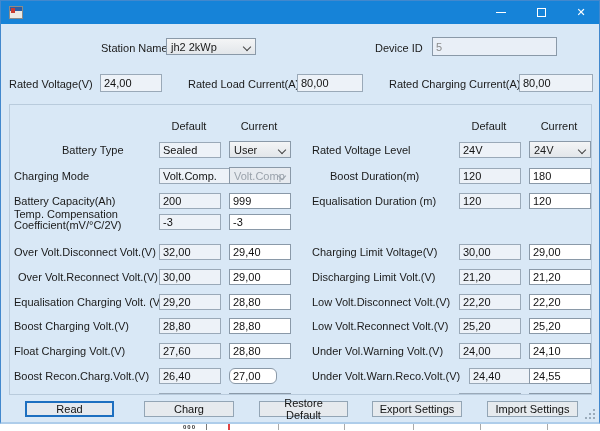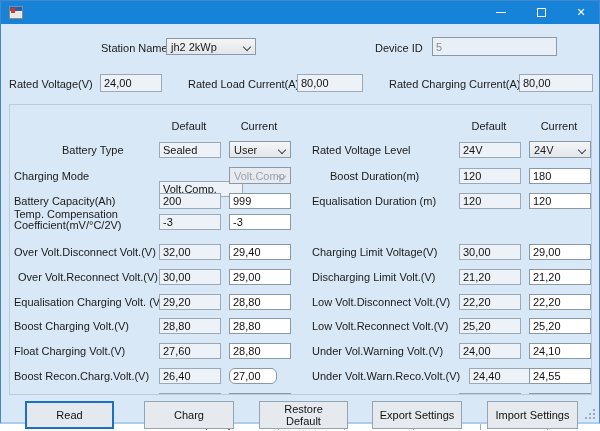--- a/index.html
+++ b/index.html
@@ -35,21 +35,21 @@
   .combo .chev{position:absolute;right:5px;top:5px;width:5px;height:5px;border-right:1px solid #444;
                border-bottom:1px solid #444;transform:rotate(45deg);}
   .combo.dis{background:#e7ebf0;color:#9aa2ab;}
   .combo.dis .chev{border-color:#9aa2ab;}
   .hdr{position:absolute;width:78px;text-align:center;color:#1a1a1a;}
 
   .groupbox{position:absolute;left:8px;top:103px;width:583px;height:291px;box-sizing:border-box;
             border:1px solid #b9cbdc;overflow:hidden;}
   .lbl.two-line{white-space:normal;line-height:11px;width:142px;}
 
-  .btn{position:absolute;top:400px;height:28px;box-sizing:border-box;background:#e6eaee;
+  .btn{position:absolute;top:400px;height:16px;box-sizing:border-box;background:#e6eaee;
        border:1px solid #93a5b5;font-family:"Liberation Sans",sans-serif;font-size:11px;color:#111;
        display:flex;align-items:center;justify-content:center;}
   .btn.focused{border:2px solid #1d6fc0;background:#e4e9ef;}
 
   .grip{position:absolute;right:4px;bottom:3px;width:2px;height:2px;background:#9aabbb;
         box-shadow:0 -4px #9aabbb,0 -8px #9aabbb,-4px 0 #9aabbb,-4px -4px #9aabbb,-8px 0 #9aabbb;}
 
   
   .behind-strip{position:absolute;left:0;top:423px;width:600px;height:8px;background:#fff;}
   .strip-text{position:absolute;left:183px;top:1px;font-size:6px;font-weight:bold;color:#333;letter-spacing:1px;}
@@ -108,21 +108,21 @@
       <span class="hdr" style="left:440px;top:15px">Default</span>
       <span class="hdr" style="left:510px;top:15px">Current</span>
 
     <span class="lbl" style="left: 4px; top: 39px; padding-left: 48px;">Battery Type</span>
         <input class="tb ro" readonly="" value="Sealed" style="left: 149px; top: 37px; width: 62px;">
         <div class="combo" style="left: 219px; top: 36px; width: 62px;">
           <span>User</span>
           <span class="chev"></span>
         </div>
         <span class="lbl" style="left: 4px; top: 65px;">Charging Mode</span>
-        <input class="tb ro" readonly="" value="Volt.Comp." style="left: 149px; top: 76px; width: 84px;">
+        <input class="tb ro" readonly="" value="Volt.Comp." style="left: 149px; top: 63px; width: 84px;">
         <div class="combo dis" style="left: 219px; top: 62px; width: 62px;">
           <span>Volt.Comp</span>
           <span class="chev"></span>
         </div>
         <span class="lbl" style="left: 4px; top: 90px;">Battery Capacity(Ah)</span>
         <input class="tb ro" readonly="" value="200" style="left: 149px; top: 88px; width: 62px;">
         <input class="tb" value="999" style="left: 219px; top: 88px; width: 62px;">
         <span class="lbl two-line" style="left: 4px; top: 104px; width: 142px;">Temp. Compensation Coefficient(mV/°C/2V)</span>
         <input class="tb ro" readonly="" value="-3" style="left: 149px; top: 109px; width: 62px;">
         <input class="tb" value="-3" style="left: 219px; top: 109px; width: 62px;">

